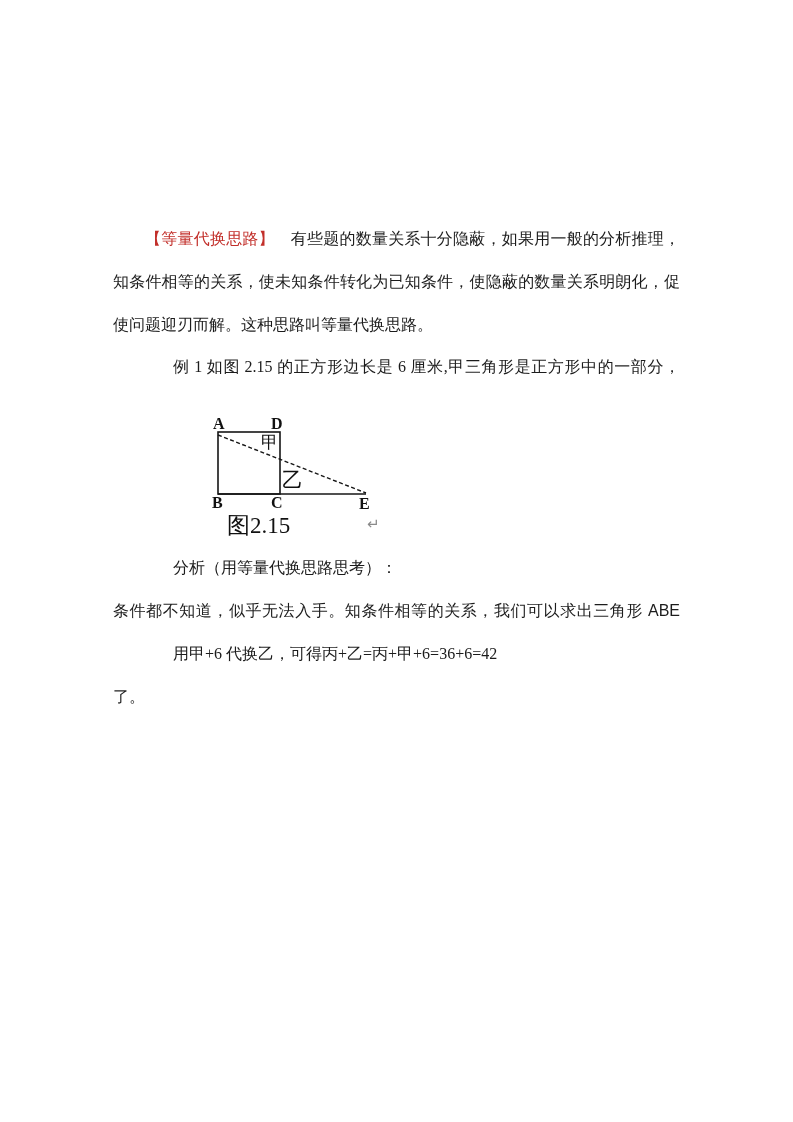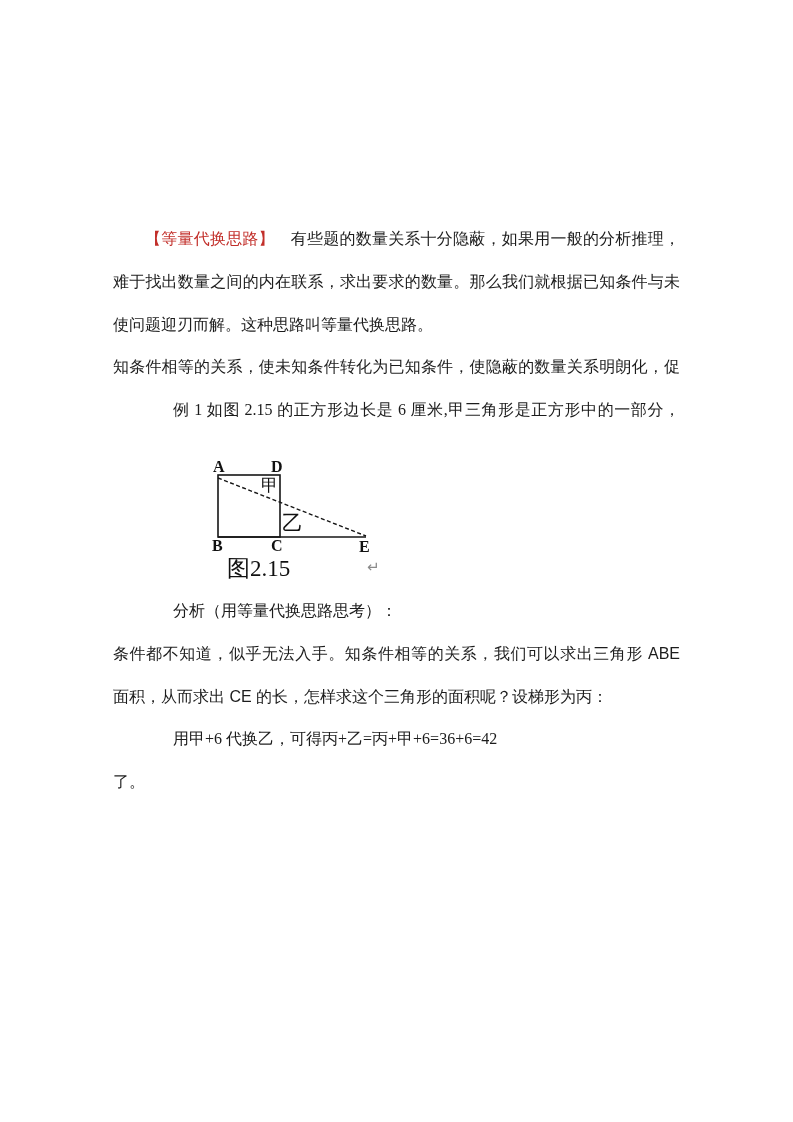--- a/index.html
+++ b/index.html
@@ -50,23 +50,22 @@
   }
 </style>
 </head>
 <body>
 
 <div class="page">
   <div class="content">
 
     <div class="line just ind1"><span class="heading-red">【等量代换思路】</span><span>有些题的数量关系十分隐蔽，如果用一般的分析推理，</span></div>
 
-    <div class="line just">难于找出数量之间的内在联系，求出要求的数量。那么我们就根据已知条件与未</div>
+    <div class="line just">知条件相等的关系，使未知条件转化为已知条件，使隐蔽的数量关系明朗化，促</div>
     <div class="line">使问题迎刃而解。这种思路叫等量代换思路。</div>
-    <div class="line just">知条件相等的关系，使未知条件转化为已知条件，使隐蔽的数量关系明朗化，促</div>
 
     <div class="line just ind2">例 1 如图 2.15 的正方形边长是 6 厘米,甲三角形是正方形中的一部分，</div>
 
     <div class="figure-wrap">
       <svg width="180" height="140" viewBox="0 0 180 140">
 
         <rect x="7" y="30" width="62" height="62" fill="none" stroke="#161616" stroke-width="1.6"></rect>
 
         <line x1="7" y1="92" x2="155" y2="92" stroke="#161616" stroke-width="1.6"></line>
 
@@ -82,18 +81,17 @@
         <text class="fig-cjk" x="71" y="85" font-size="21">乙</text>
 
         <text class="fig-cjk" x="16" y="131" font-size="23">图2.15</text>
 
         <text x="156" y="127" font-size="15" fill="#8a8a8a" font-family="'DejaVu Sans', sans-serif">↵</text>
       </svg>
     </div>
 
     <div class="line ind2">分析（用等量代换思路思考）：</div>
     <div class="line just">条件都不知道，似乎无法入手。知条件相等的关系，我们可以求出三角形 ABE 的</div>
-    <div class="line">面积，从而求出 CE 的长，怎样求这个三角形的面积呢？设梯形为丙：</div>
     <div class="line ind2">用甲+6 代换乙，可得丙+乙=丙+甲+6=36+6=42</div>
     <div class="line">了。</div>
 
   </div>
 </div>
 
 </body></html>

